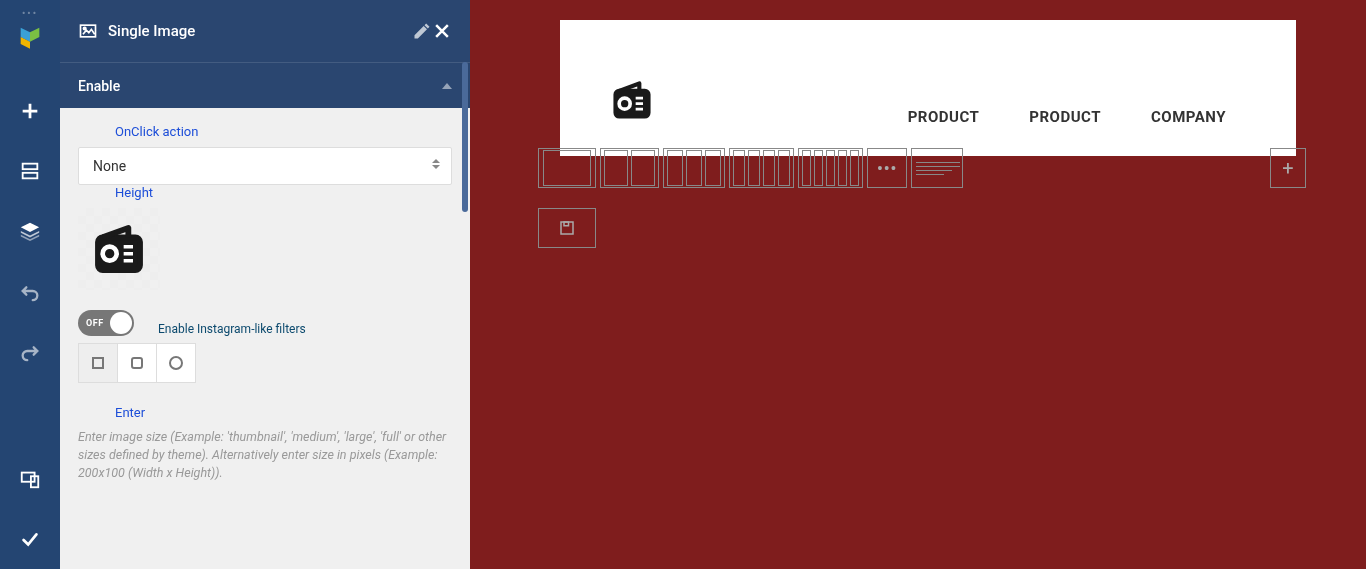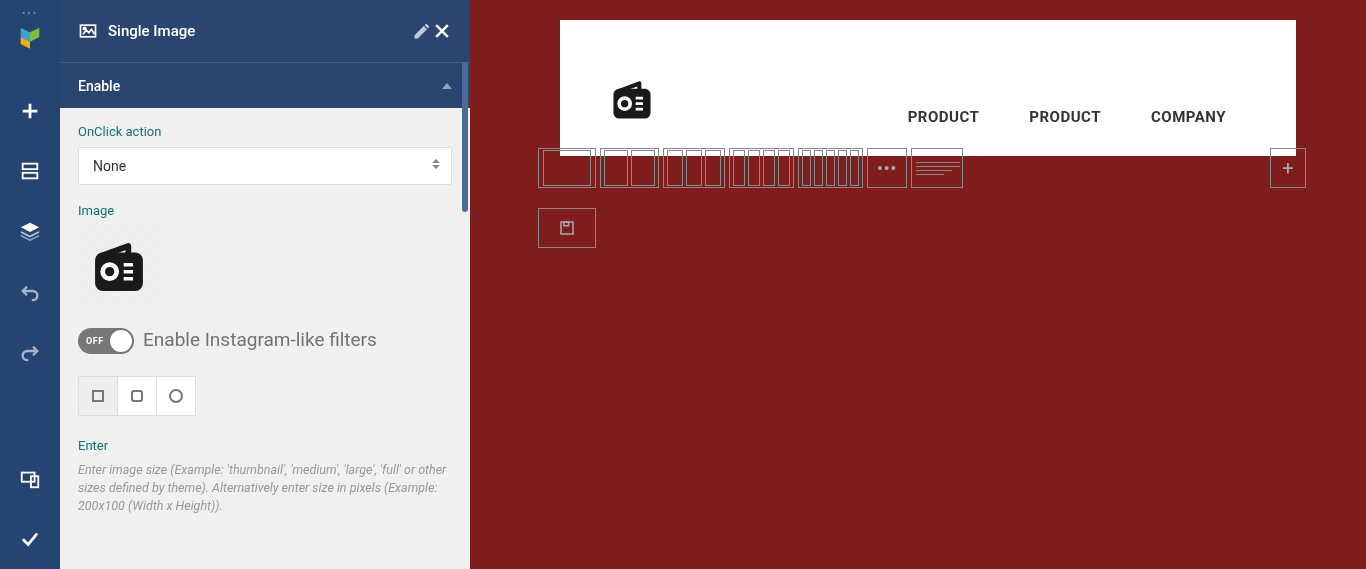--- a/index.html
+++ b/index.html
@@ -20,35 +20,35 @@
 .panel-header { height: 62px; background: #2a4670; display: flex; align-items: center; padding: 0 18px; color: #fff; }
 .panel-header-title { font-size: 15px; font-weight: 500; margin-left: 10px; flex: 1; }
 .panel-header svg { width: 20px; height: 20px; }
 .edit-icon { opacity: 0.7; margin-left: 8px; cursor: pointer; }
 .close-icon { cursor: pointer; }
 
 .section-head { height: 46px; background: #2a4670; border-top: 1px solid rgba(255,255,255,0.12); display: flex; align-items: center; padding: 0 18px; color: #fff; font-size: 14px; font-weight: 500; justify-content: space-between; }
 .section-head .chev { border-left: 5px solid transparent; border-right: 5px solid transparent; border-bottom: 6px solid rgba(255,255,255,0.5); }
 
 .section-body { padding: 16px 18px 20px; overflow: hidden; }
-.field-label { font-size: 13px; color: #0f766e; margin-bottom: 8px; display: block; }
-.select-wrap { position: relative; margin-bottom: 18px; }
+.field-label { font-size: 13px; color: #1d4ed8; margin-bottom: 8px; display: block; margin-left: 37px; }
+.select-wrap { position: relative; }
 .select { width: 100%; height: 38px; border: 1px solid #ddd; background: #fff; padding: 0 14px; font-size: 14px; color: #333; appearance: none; border-radius: 2px; }
 .select-chevs { position: absolute; right: 12px; top: 12px; display: flex; flex-direction: column; gap: 2px; }
 .select-chevs span { width: 0; height: 0; border-left: 4px solid transparent; border-right: 4px solid transparent; }
 .select-chevs .up { border-bottom: 4px solid #888; }
 .select-chevs .dn { border-top: 4px solid #888; }
 
 .image-preview { width: 82px; height: 82px; background-image: linear-gradient(45deg,#eee 25%,transparent 25%),linear-gradient(-45deg,#eee 25%,transparent 25%),linear-gradient(45deg,transparent 75%,#eee 75%),linear-gradient(-45deg,transparent 75%,#eee 75%); background-size: 16px 16px; background-position: 0 0, 0 8px, 8px -8px, -8px 0; display:flex; align-items:center; justify-content:center; margin-bottom: 20px; cursor:pointer; }
 
-.toggle-row { display: flex; align-items: flex-start; gap: 9px; margin-bottom: 22px; }
+.toggle-row { display: flex; align-items: flex-end; gap: 24px; margin-bottom: 7px; }
 .toggle { width: 56px; height: 26px; background: #777; border-radius: 13px; position: relative; cursor: pointer; display:flex; align-items:center; }
 .toggle-label { font-size: 9px; font-weight: 700; color: #fff; margin-left: 8px; letter-spacing: 0.5px; }
 .toggle-knob { position: absolute; right: 2px; top: 2px; width: 22px; height: 22px; background: #fff; border-radius: 50%; }
-.toggle-text { font-size: 19px; color: #737373; }
+.toggle-text { font-size: 12px; color: #0c4a6e; }
 
 .shape-row { display: flex; gap: 0; margin-bottom: 22px; }
 .shape-btn { width: 40px; height: 40px; border: 1px solid #ddd; background: #fff; display: flex; align-items: center; justify-content: center; cursor: pointer; margin-left:-1px; }
 .shape-btn:first-child { margin-left: 0; }
 .shape-btn.sel { background: #eee; }
 .shape-sq { width: 12px; height: 12px; border: 2px solid #777; }
 .shape-rnd { width: 12px; height: 12px; border: 2px solid #777; border-radius: 3px; }
 .shape-cir { width: 14px; height: 14px; border: 2px solid #777; border-radius: 50%; }
 
 .text-input { width: 100%; height: 38px; border: 1px solid #ddd; background: #fff; padding: 0 14px; font-size: 14px; color: #333; border-radius: 2px; margin-bottom: 10px; text-decoration: underline wavy red; text-decoration-thickness: 1px; }
@@ -153,21 +153,21 @@
     <div class="select-wrap">
       <select class="select">
         <option>None</option>
       </select>
       <div class="select-chevs">
           <span class="up"></span>
           <span class="dn"></span>
         </div>
     </div>
 
-    <label class="field-label">Image</label>
+    <label class="field-label">Height</label>
     <div class="image-preview">
       <svg width="56" height="56" viewBox="0 0 48 48" fill="none" stroke="#1a1a1a" stroke-width="5" stroke-linejoin="round">
           <rect x="6" y="14" width="36" height="28" rx="4" fill="#1a1a1a"></rect>
           <path d="M10 14 L32 6 L32 14" fill="none"></path>
           <circle cx="16" cy="28" r="6" fill="none" stroke="#fff" stroke-width="4"></circle>
           <path d="M28 22 H36 M28 28 H36 M28 34 H36" stroke="#fff" stroke-width="3"></path>
         </svg>
     </div>
 
     <div class="toggle-row">

